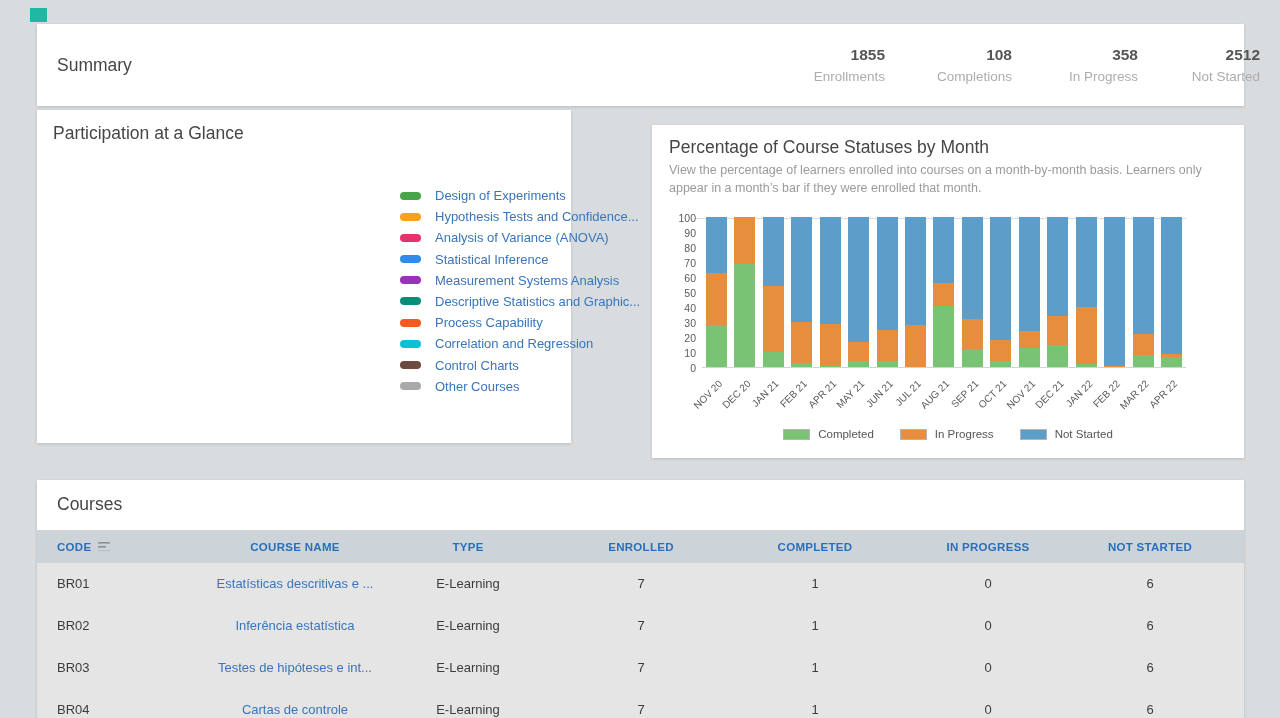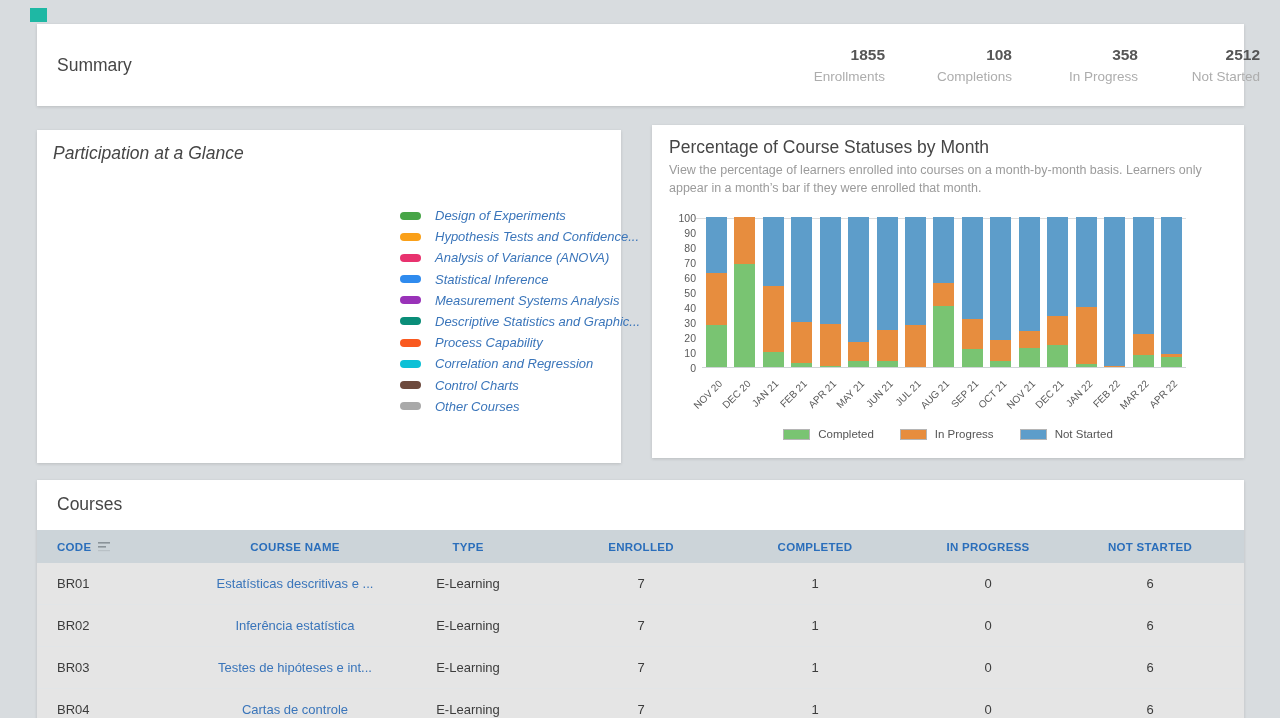--- a/index.html
+++ b/index.html
@@ -22,21 +22,21 @@
   #brand-square { position:absolute; left:30px; top:8px; width:17px; height:14px; }
 
   
   #summary-card { left:37px; top:24px; width:1207px; height:82px; }
   #summary-title { position:absolute; left:20px; top:31px; }
   .stat { position:absolute; width:140px; text-align:right; top:22px; }
   .stat-value { display:block; font-size:15.5px; font-weight:600; color:#565656; }
   .stat-label { display:block; font-size:13.5px; color:#adadad; margin-top:5px; }
 
   
-  #participation-card { left:37px; top:130px; width:584px; height:333px;font-style:italic; }
+  #participation-card { left:37px; top:110px; width:534px; height:333px; }
   #participation-title { position:absolute; left:16px; top:13px; }
   #participation-subtitle { position:absolute; left:16px; top:37px; }
   #donut-wrap { position:absolute; left:27px; top:62px; width:236px; height:236px; }
   #donut-svg { position:absolute; left:0; top:0; }
   #donut-center { position:absolute; left:0; top:0; width:236px; height:236px;
     display:flex; flex-direction:column; align-items:center; justify-content:center;
     color:#9a9a9a; pointer-events:none; }
   #donut-center .big { font-size:26px; line-height:1.15; }
   #donut-center .small { font-size:21px; line-height:1.2; }
   #donut-legend { position:absolute; left:331px; top:79px; list-style:none; }

